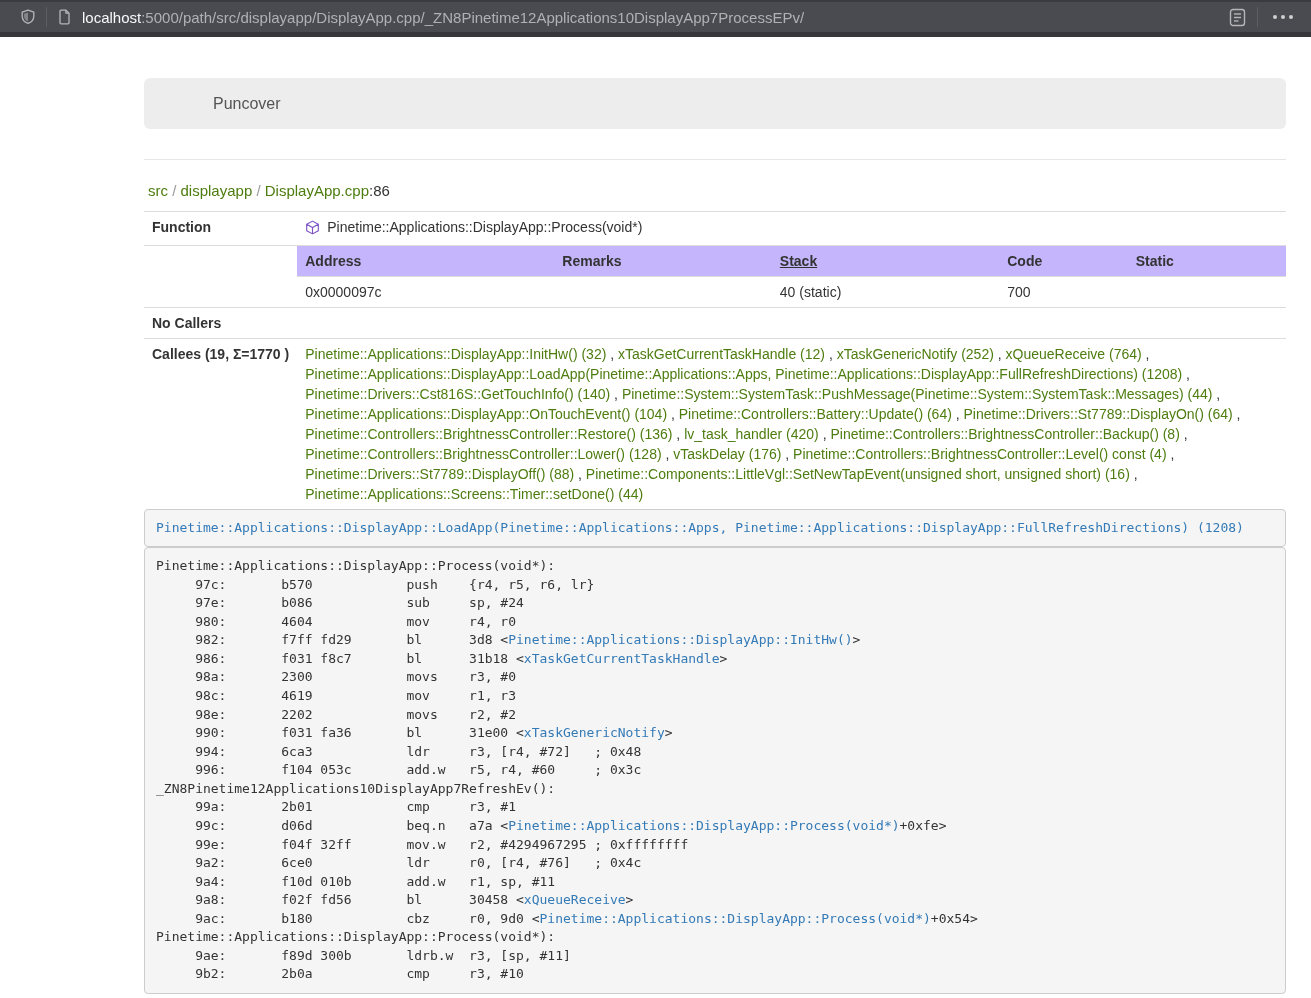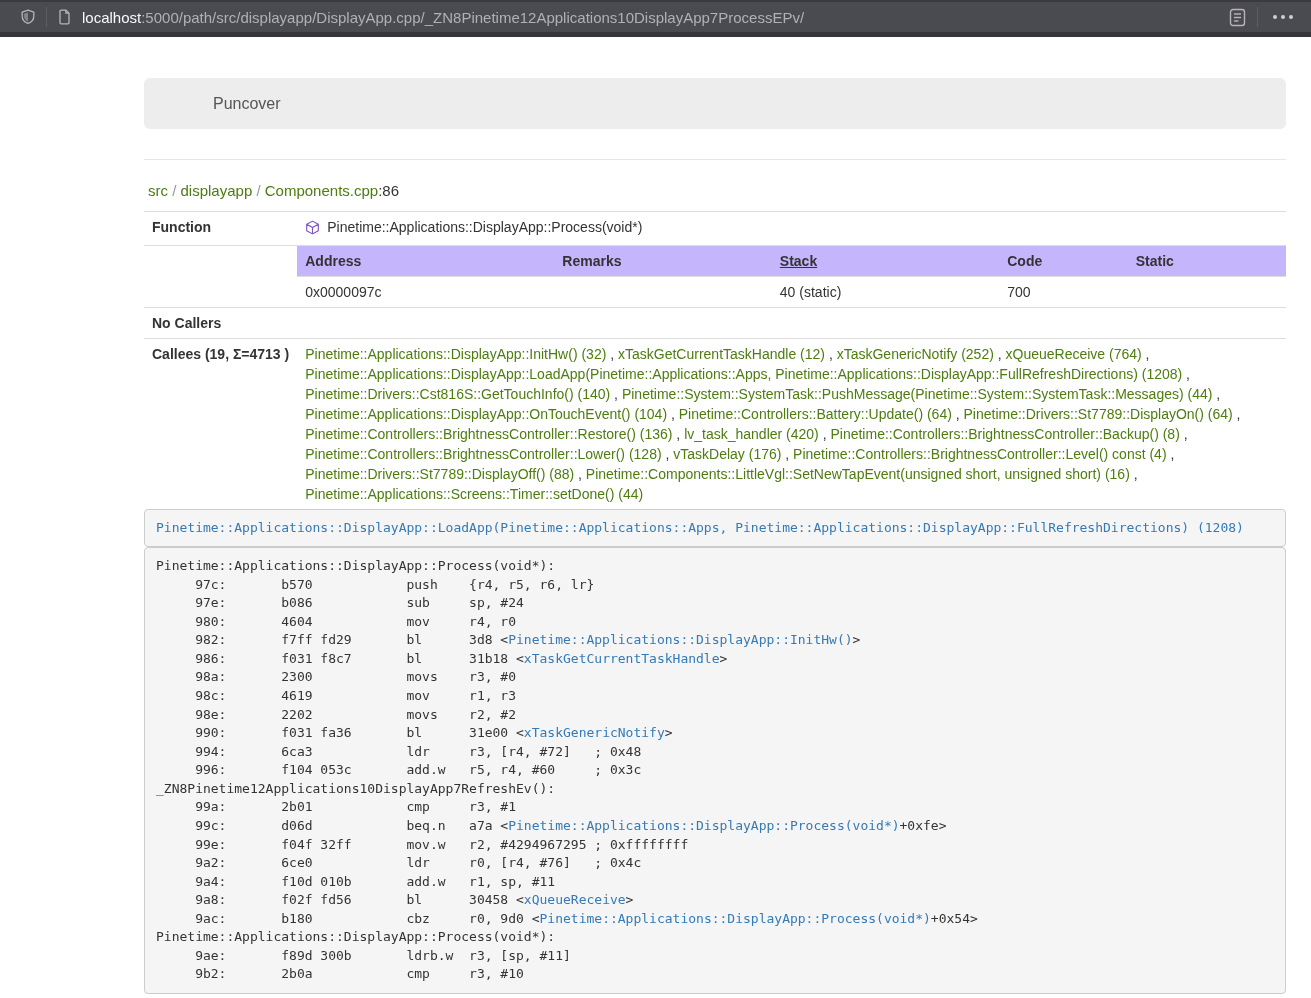--- a/index.html
+++ b/index.html
@@ -105,21 +105,21 @@
 </div>
 
 <div class="container">
 
   <div class="jumbotron">
     <div class="title">Puncover</div>
   </div>
 
   <hr class="rule">
 
-  <div class="breadcrumb"><a href="#">src</a><span class="bc-sep"> / </span><a href="#">displayapp</a><span class="bc-sep"> / </span><a href="#">Components.cpp</a><span class="bc-line">:86</span></div>
+  <div class="breadcrumb"><a href="#">src</a><span class="bc-sep"> / </span><a href="#">displayapp</a><span class="bc-sep"> / </span><a href="#">DisplayApp.cpp</a><span class="bc-line">:86</span></div>
 
   <table class="main">
     <tbody>
       <tr>
         <th class="rowlabel">Function</th>
         <td>
           <span class="func-sig">
             <span class="pkg-icon">
               <svg width="15" height="15" viewBox="0 0 16 16">
                 <path d="M8 1.2 L14.2 4.6 V11.4 L8 14.8 L1.8 11.4 V4.6 Z M1.8 4.6 L8 8 L14.2 4.6 M8 8 V14.8" fill="none" stroke="#7c51c2" stroke-width="1.2" stroke-linejoin="round"></path>
@@ -152,21 +152,21 @@
                 </tr>
               </tbody>
           </table>
         </td>
       </tr>
       <tr>
         <th class="rowlabel">No Callers</th>
         <td></td>
       </tr>
       <tr>
-        <th class="rowlabel">Callees (19, Σ=4713 )</th>
+        <th class="rowlabel">Callees (19, Σ=1770 )</th>
         <td class="callees"><a href="#">Pinetime::Applications::DisplayApp::InitHw() (32)</a> , <a href="#">xTaskGetCurrentTaskHandle (12)</a> , <a href="#">xTaskGenericNotify (252)</a> , <a href="#">xQueueReceive (764)</a> , <a href="#">Pinetime::Applications::DisplayApp::LoadApp(Pinetime::Applications::Apps, Pinetime::Applications::DisplayApp::FullRefreshDirections) (1208)</a> , <a href="#">Pinetime::Drivers::Cst816S::GetTouchInfo() (140)</a> , <a href="#">Pinetime::System::SystemTask::PushMessage(Pinetime::System::SystemTask::Messages) (44)</a> , <a href="#">Pinetime::Applications::DisplayApp::OnTouchEvent() (104)</a> , <a href="#">Pinetime::Controllers::Battery::Update() (64)</a> , <a href="#">Pinetime::Drivers::St7789::DisplayOn() (64)</a> , <a href="#">Pinetime::Controllers::BrightnessController::Restore() (136)</a> , <a href="#">lv_task_handler (420)</a> , <a href="#">Pinetime::Controllers::BrightnessController::Backup() (8)</a> , <a href="#">Pinetime::Controllers::BrightnessController::Lower() (128)</a> , <a href="#">vTaskDelay (176)</a> , <a href="#">Pinetime::Controllers::BrightnessController::Level() const (4)</a> , <a href="#">Pinetime::Drivers::St7789::DisplayOff() (88)</a> , <a href="#">Pinetime::Components::LittleVgl::SetNewTapEvent(unsigned short, unsigned short) (16)</a> , <a href="#">Pinetime::Applications::Screens::Timer::setDone() (44)</a></td>
       </tr>
     </tbody>
   </table>
 
   <pre class="codebox sym-box"><a href="#">Pinetime::Applications::DisplayApp::LoadApp(Pinetime::Applications::Apps, Pinetime::Applications::DisplayApp::FullRefreshDirections) (1208)</a></pre>
 
   <pre class="codebox">Pinetime::Applications::DisplayApp::Process(void*):
      97c:       b570            push    {r4, r5, r6, lr}
      97e:       b086            sub     sp, #24

